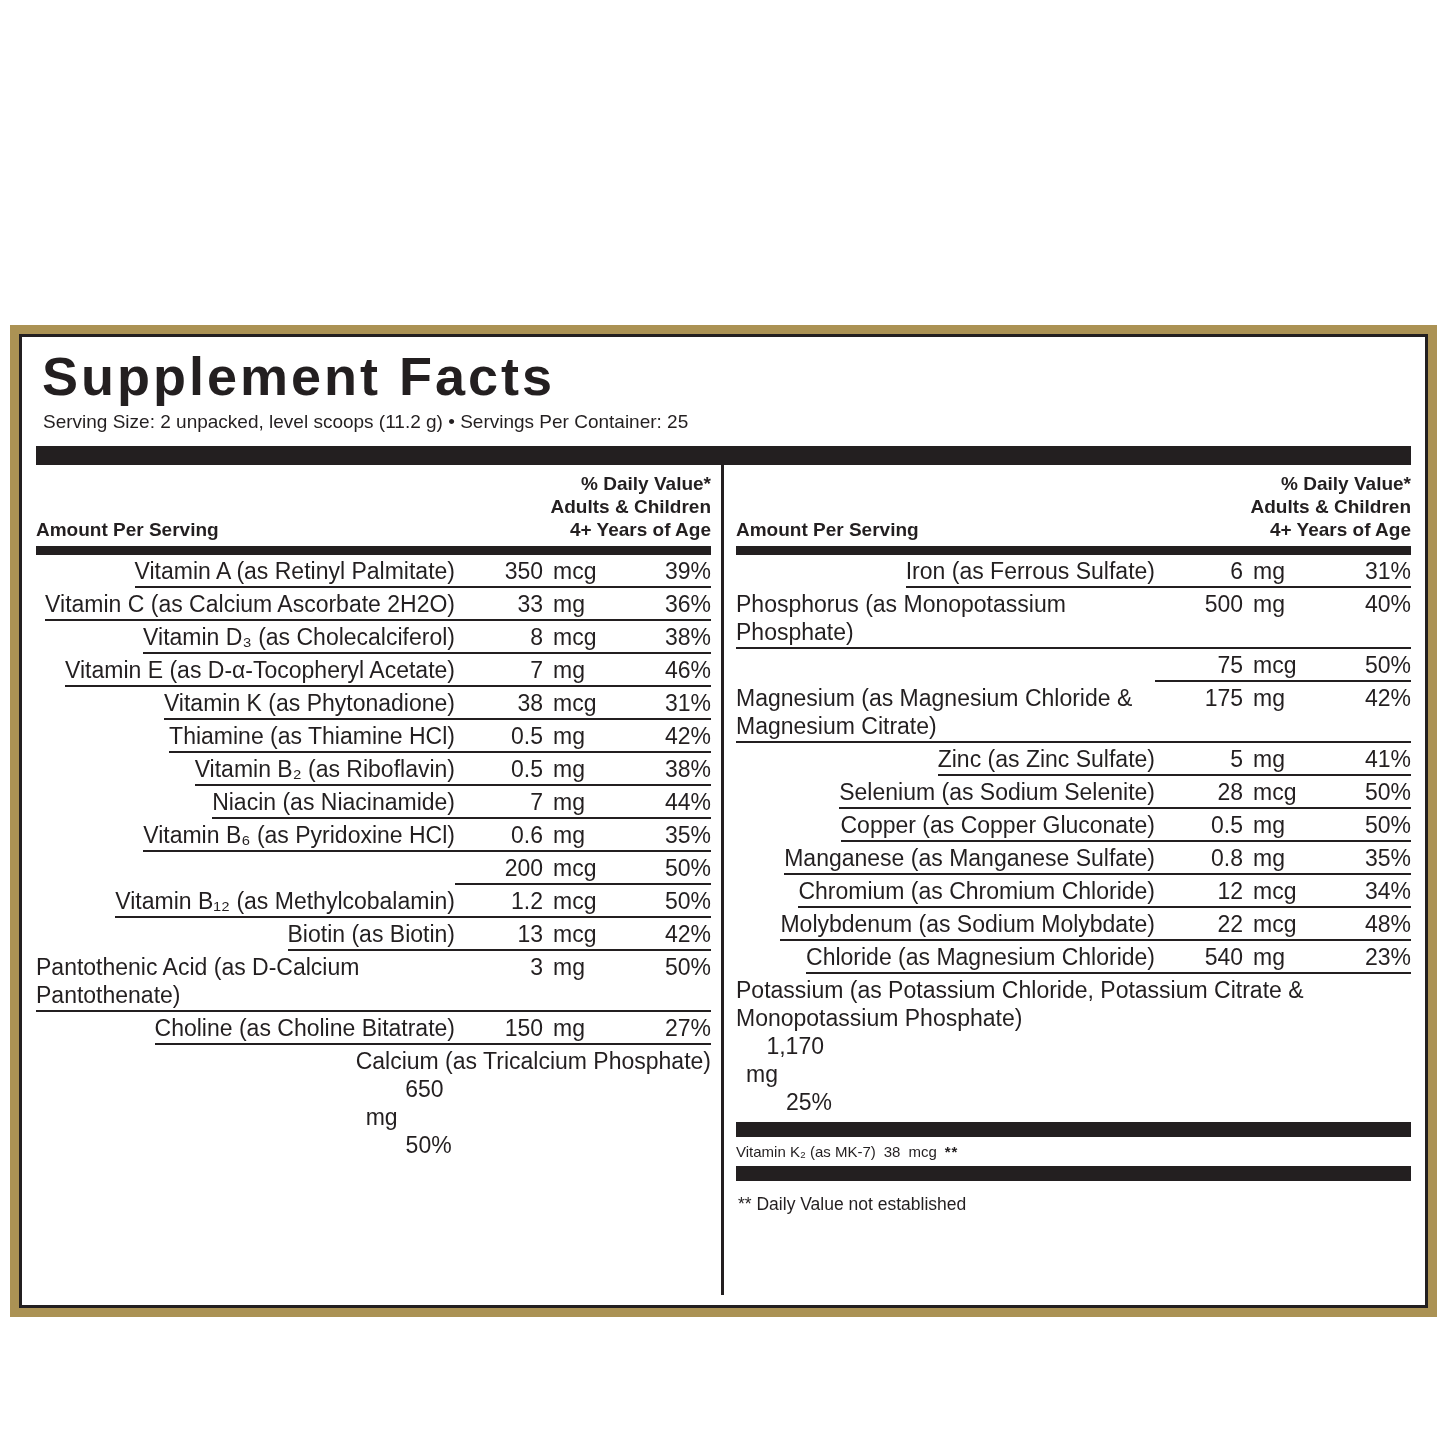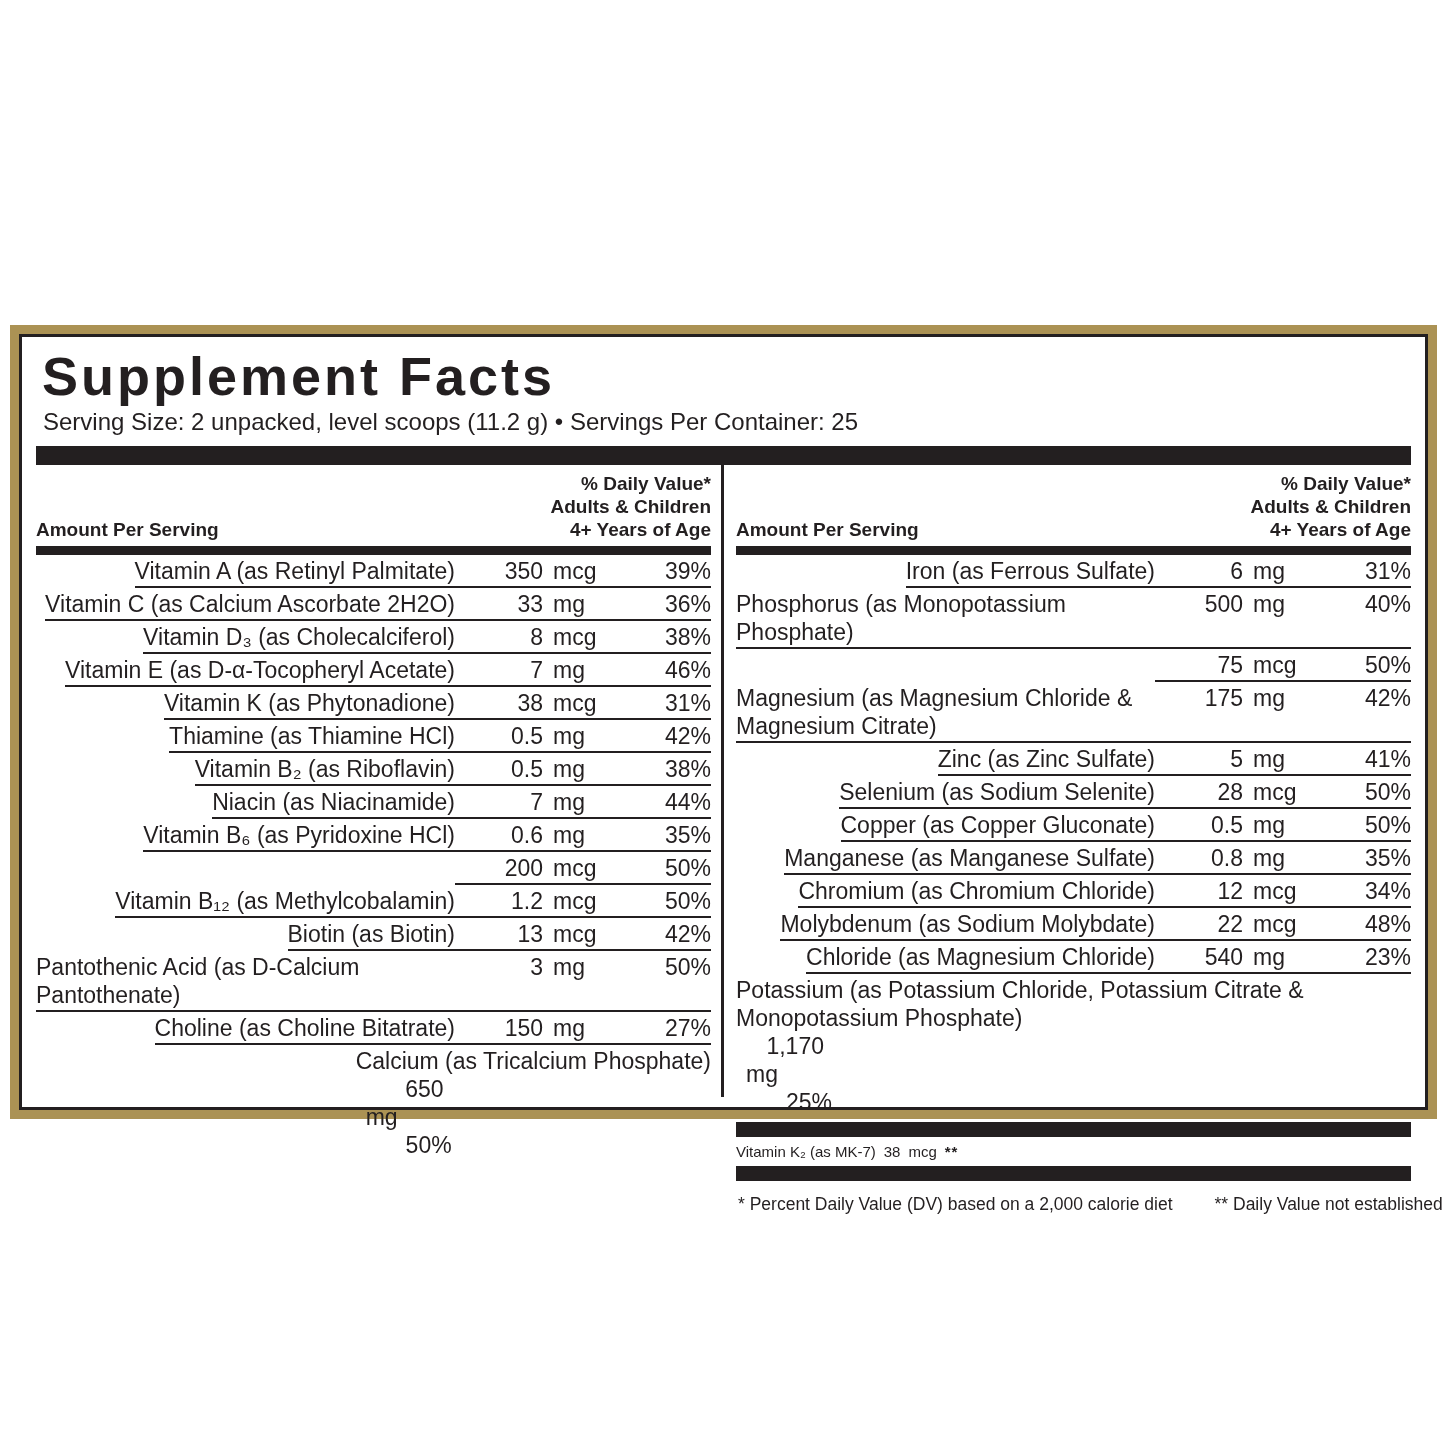--- a/index.html
+++ b/index.html
@@ -9,42 +9,42 @@
   html,body{margin:0;padding:0;}
   body{
     width:1445px;height:1445px;
     background:#ffffff;
     font-family:"Liberation Sans","DejaVu Sans",sans-serif;
     color:var(--ink);
     position:relative;
   }
   .label-box{
     position:absolute;left:10px;top:325px;
-    width:1427px;height:794px;
+    width:1427px;height:992px;
     box-sizing:border-box;
     border:9px solid var(--gold);
     background:#ffffff;
   }
   .inner{
     box-sizing:border-box;
     width:100%;height:100%;
     border:3px solid var(--ink);
     display:flex;flex-direction:column;
     padding:6px 14px 10px 14px;
   }
   .title{
     font-size:54px;
     font-weight:bold;
     letter-spacing:3px;
     line-height:58px;
     margin:4px 0 0 6px;
     white-space:nowrap;
   }
   .serving-line{
-    font-size:24px;
+    font-size:19px;
     line-height:28px;
     margin:3px 0 0 7px;
   }
   .thick-bar{
     height:19px;
     background:var(--ink);
     margin-top:10px;
     flex:none;
   }
   .body-cols{
@@ -311,20 +311,19 @@
         <div class="k2-row">
           <span class="name">Vitamin K₂ (as MK-7)</span>
           <span class="num">38</span>
           <span class="unit">mcg</span>
           <span class="pct">**</span>
         </div>
 
         <div class="black-bar"></div>
 
         <div class="footnote">
-          <span>*  Percent Daily Value (DV) based on a 2,000 calorie diet</span>
           <span>**  Daily Value not established</span>
         </div>
       </div>
 
     </div>
   </div>
 </div>
 
 </body></html>

